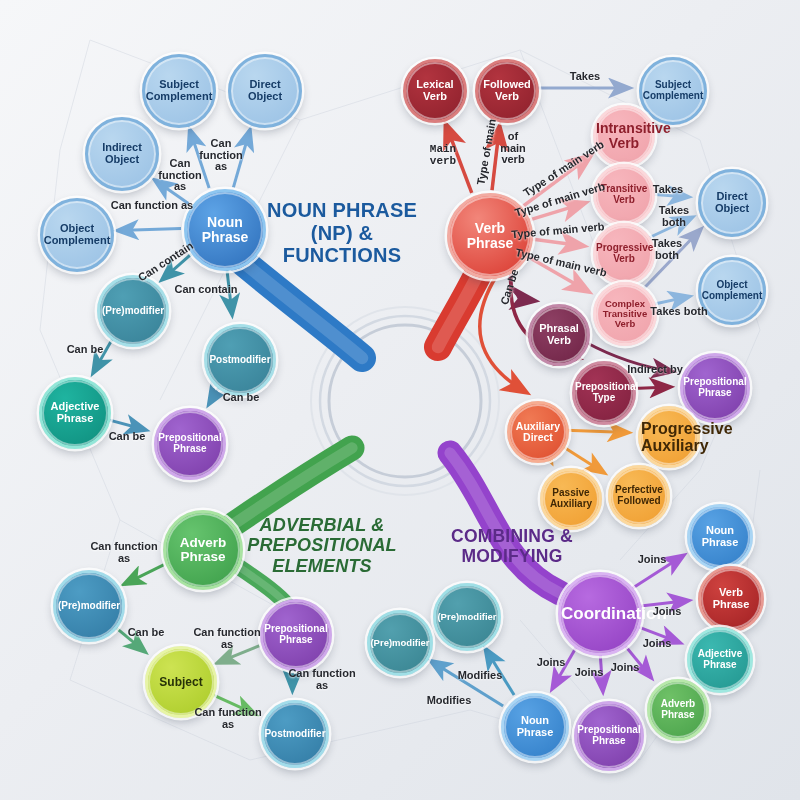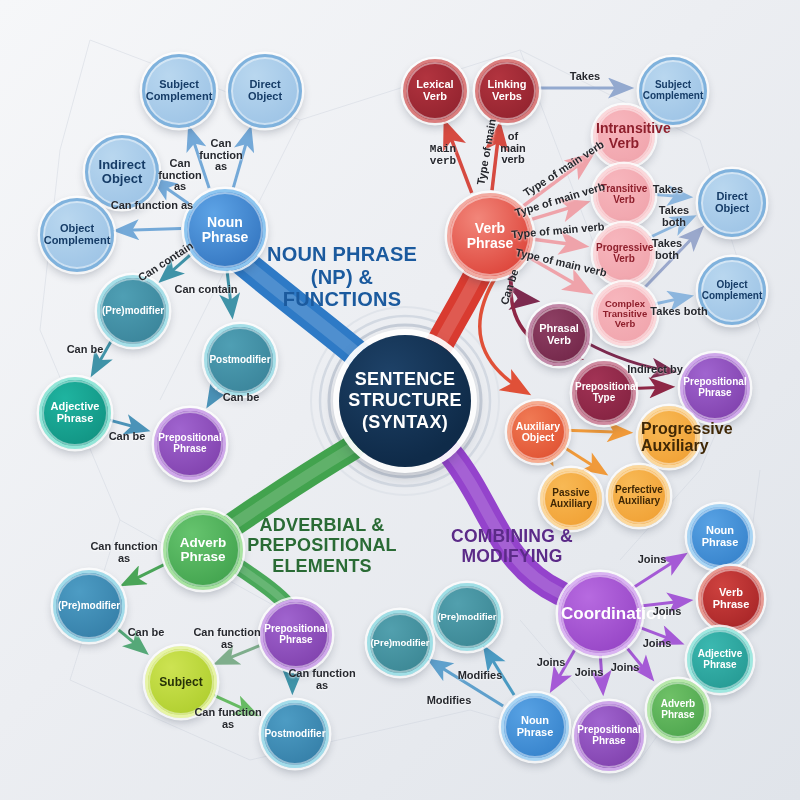--- a/index.html
+++ b/index.html
@@ -167,21 +167,21 @@
   <div id="nodes-layer">
       <div class="node" style="left: 184px; top: 189px; height: 76px; width: 76px; background: radial-gradient(circle at 35% 28%, rgb(93, 163, 230), rgb(43, 108, 184)); border-color: rgb(142, 198, 240); color: rgb(255, 255, 255); font-size: 14px;">
         <span>Noun Phrase</span>
       </div>
       <div class="node" style="left: 142px; top: 54px; height: 68px; width: 68px; background: radial-gradient(circle at 35% 28%, rgb(185, 215, 239), rgb(152, 192, 228)); border-color: rgb(127, 178, 221); color: rgb(22, 60, 103); font-size: 11px;">
         <span>Subject Complement</span>
       </div>
       <div class="node" style="left: 228px; top: 54px; height: 68px; width: 68px; background: radial-gradient(circle at 35% 28%, rgb(185, 215, 239), rgb(152, 192, 228)); border-color: rgb(127, 178, 221); color: rgb(22, 60, 103); font-size: 11px;">
         <span>Direct Object</span>
       </div>
-      <div class="node" style="left: 85px; top: 135px; height: 68px; width: 68px; background: radial-gradient(circle at 35% 28%, rgb(185, 215, 239), rgb(152, 192, 228)); border-color: rgb(127, 178, 221); color: rgb(22, 60, 103); font-size: 13px;">
+      <div class="node" style="left: 85px; top: 117px; height: 68px; width: 68px; background: radial-gradient(circle at 35% 28%, rgb(185, 215, 239), rgb(152, 192, 228)); border-color: rgb(127, 178, 221); color: rgb(22, 60, 103); font-size: 11px;">
         <span>Indirect Object</span>
       </div>
       <div class="node" style="left: 40px; top: 198px; height: 68px; width: 68px; background: radial-gradient(circle at 35% 28%, rgb(185, 215, 239), rgb(152, 192, 228)); border-color: rgb(127, 178, 221); color: rgb(22, 60, 103); font-size: 11px;">
         <span>Object Complement</span>
       </div>
       <div class="node" style="left: 97px; top: 275px; height: 66px; width: 66px; background: radial-gradient(circle at 35% 28%, rgb(79, 159, 180), rgb(54, 127, 149)); border-color: rgb(166, 223, 232); color: rgb(255, 255, 255); font-size: 10px;">
         <span>(Pre)modifier</span>
       </div>
       <div class="node" style="left: 204px; top: 324px; height: 66px; width: 66px; background: radial-gradient(circle at 35% 28%, rgb(79, 159, 180), rgb(54, 127, 149)); border-color: rgb(166, 223, 232); color: rgb(255, 255, 255); font-size: 10px;">
         <span>Postmodifier</span>
@@ -192,21 +192,21 @@
       <div class="node" style="left: 154px; top: 408px; height: 66px; width: 66px; background: radial-gradient(circle at 35% 28%, rgb(160, 100, 207), rgb(122, 58, 166)); border-color: rgb(207, 168, 234); color: rgb(255, 255, 255); font-size: 10px;">
         <span>Prepositional Phrase</span>
       </div>
       <div class="node" style="left: 447px; top: 193px; height: 80px; width: 80px; background: radial-gradient(circle at 35% 28%, rgb(242, 134, 122), rgb(216, 53, 43)); border-color: rgb(242, 171, 162); color: rgb(255, 255, 255); font-size: 14px;">
         <span>Verb Phrase</span>
       </div>
       <div class="node" style="left: 403px; top: 59px; height: 58px; width: 58px; background: radial-gradient(circle at 35% 28%, rgb(178, 52, 63), rgb(140, 31, 43)); border-color: rgb(218, 125, 125); color: rgb(255, 255, 255); font-size: 11px;">
         <span>Lexical Verb</span>
       </div>
       <div class="node" style="left: 475px; top: 59px; height: 58px; width: 58px; background: radial-gradient(circle at 35% 28%, rgb(178, 52, 63), rgb(140, 31, 43)); border-color: rgb(218, 125, 125); color: rgb(255, 255, 255); font-size: 11px;">
-        <span>Linking Verbs</span>
+        <span>Followed Verb</span>
       </div>
       <div class="node" style="left: 639px; top: 57px; height: 62px; width: 62px; background: radial-gradient(circle at 35% 28%, rgb(185, 215, 239), rgb(152, 192, 228)); border-color: rgb(127, 178, 221); color: rgb(22, 60, 103); font-size: 10px;">
         <span>Subject Complement</span>
       </div>
       <div class="node" style="left: 593px; top: 105px; height: 56px; width: 56px; background: radial-gradient(circle at 35% 28%, rgb(247, 182, 189), rgb(239, 161, 169)); border-color: rgb(251, 216, 219); color: rgb(142, 31, 44); font-size: 14px;">
         <span>Intransitive Verb</span>
       </div>
       <div class="node" style="left: 593px; top: 164px; height: 56px; width: 56px; background: radial-gradient(circle at 35% 28%, rgb(247, 182, 189), rgb(239, 161, 169)); border-color: rgb(251, 216, 219); color: rgb(142, 31, 44); font-size: 10px;">
         <span>Transitive Verb</span>
       </div>
@@ -225,30 +225,30 @@
       <div class="node" style="left: 528px; top: 304px; height: 56px; width: 56px; background: radial-gradient(circle at 35% 28%, rgb(142, 64, 100), rgb(110, 34, 68)); border-color: rgb(194, 136, 168); color: rgb(255, 255, 255); font-size: 11px;">
         <span>Phrasal Verb</span>
       </div>
       <div class="node" style="left: 572px; top: 361px; height: 58px; width: 58px; background: radial-gradient(circle at 35% 28%, rgb(162, 51, 85), rgb(126, 31, 61)); border-color: rgb(207, 139, 160); color: rgb(255, 255, 255); font-size: 10px;">
         <span>Prepositional Type</span>
       </div>
       <div class="node" style="left: 680px; top: 353px; height: 64px; width: 64px; background: radial-gradient(circle at 35% 28%, rgb(160, 100, 207), rgb(122, 58, 166)); border-color: rgb(207, 168, 234); color: rgb(255, 255, 255); font-size: 10px;">
         <span>Prepositional Phrase</span>
       </div>
       <div class="node" style="left: 507px; top: 401px; height: 56px; width: 56px; background: radial-gradient(circle at 35% 28%, rgb(240, 122, 84), rgb(221, 74, 44)); border-color: rgb(246, 173, 146); color: rgb(255, 255, 255); font-size: 10.5px;">
-        <span>Auxiliary Object</span>
+        <span>Auxiliary Direct</span>
       </div>
       <div class="node" style="left: 638px; top: 406px; height: 56px; width: 56px; background: radial-gradient(circle at 35% 28%, rgb(248, 185, 85), rgb(239, 156, 46)); border-color: rgb(251, 216, 158); color: rgb(64, 40, 6); font-size: 16px;">
         <span>Progressive Auxiliary</span>
       </div>
       <div class="node" style="left: 540px; top: 468px; height: 56px; width: 56px; background: radial-gradient(circle at 35% 28%, rgb(248, 185, 85), rgb(239, 156, 46)); border-color: rgb(251, 216, 158); color: rgb(64, 40, 6); font-size: 10px;">
         <span>Passive Auxiliary</span>
       </div>
       <div class="node" style="left: 608px; top: 465px; height: 56px; width: 56px; background: radial-gradient(circle at 35% 28%, rgb(248, 185, 85), rgb(239, 156, 46)); border-color: rgb(251, 216, 158); color: rgb(64, 40, 6); font-size: 10px;">
-        <span>Perfective Auxiliary</span>
+        <span>Perfective Followed</span>
       </div>
       <div class="node" style="left: 163px; top: 510px; height: 74px; width: 74px; background: radial-gradient(circle at 35% 28%, rgb(102, 196, 110), rgb(58, 156, 71)); border-color: rgb(169, 227, 162); color: rgb(255, 255, 255); font-size: 13.5px;">
         <span>Adverb Phrase</span>
       </div>
       <div class="node" style="left: 53px; top: 570px; height: 66px; width: 66px; background: radial-gradient(circle at 35% 28%, rgb(77, 156, 196), rgb(48, 121, 162)); border-color: rgb(162, 220, 234); color: rgb(255, 255, 255); font-size: 10px;">
         <span>(Pre)modifier</span>
       </div>
       <div class="node" style="left: 145px; top: 646px; height: 66px; width: 66px; background: radial-gradient(circle at 35% 28%, rgb(205, 227, 82), rgb(169, 202, 38)); border-color: rgb(231, 244, 166); color: rgb(39, 50, 8); font-size: 12px;">
         <span>Subject</span>
       </div>
@@ -280,23 +280,20 @@
         <span>Verb Phrase</span>
       </div>
       <div class="node" style="left: 687px; top: 627px; height: 60px; width: 60px; background: radial-gradient(circle at 35% 28%, rgb(59, 184, 176), rgb(33, 148, 142)); border-color: rgb(159, 232, 224); color: rgb(255, 255, 255); font-size: 10px;">
         <span>Adjective Phrase</span>
       </div>
       <div class="node" style="left: 647px; top: 679px; height: 56px; width: 56px; background: radial-gradient(circle at 35% 28%, rgb(111, 193, 103), rgb(71, 160, 73)); border-color: rgb(184, 232, 171); color: rgb(255, 255, 255); font-size: 10px;">
         <span>Adverb Phrase</span>
       </div>
     </div>
 
-  <div id="center-node">
-    <span>SENTENCE STRUCTURE (SYNTAX)</span>
-  </div>
 
   <div id="labels-layer">
       <span class="elabel" style="left: 221px; top: 155px; width: 52px; white-space: normal;">Can function as</span>
       <span class="elabel" style="left: 180px; top: 175px; width: 52px; white-space: normal;">Can function as</span>
       <span class="elabel" style="left: 152px; top: 206px; width: 92px; white-space: normal;">Can function as</span>
       <span class="elabel" style="left: 166px; top: 262px; --rot: -33deg;">Can contain</span>
       <span class="elabel" style="left: 206px; top: 290px;">Can contain</span>
       <span class="elabel" style="left: 85px; top: 350px;">Can be</span>
       <span class="elabel" style="left: 241px; top: 398px;">Can be</span>
       <span class="elabel" style="left: 127px; top: 437px;">Can be</span>
@@ -320,18 +317,18 @@
       <span class="elabel" style="left: 322px; top: 680px; width: 78px; white-space: normal;">Can function as</span>
       <span class="elabel" style="left: 228px; top: 719px; width: 78px; white-space: normal;">Can function as</span>
       <span class="elabel" style="left: 480px; top: 676px;">Modifies</span>
       <span class="elabel" style="left: 449px; top: 701px;">Modifies</span>
       <span class="elabel" style="left: 551px; top: 663px;">Joins</span>
       <span class="elabel" style="left: 589px; top: 673px;">Joins</span>
       <span class="elabel" style="left: 625px; top: 668px;">Joins</span>
       <span class="elabel" style="left: 657px; top: 644px;">Joins</span>
       <span class="elabel" style="left: 667px; top: 612px;">Joins</span>
       <span class="elabel" style="left: 652px; top: 560px;">Joins</span>
-      <div class="title" style="left: 342px; top: 233px; width: 185px; color: rgb(27, 90, 158); font-size: 20px; margin-top: 44px;">NOUN PHRASE (NP) &amp; FUNCTIONS</div>
-      <div class="title" style="left: 322px; top: 545px; width: 178px; color: rgb(42, 107, 53); font-size: 18px;">ADVERBIAL &amp; PREPOSITIONAL ELEMENTS</div>
+      <div class="title" style="left: 342px; top: 233px; width: 185px; color: rgb(27, 90, 158); font-size: 20px;">NOUN PHRASE (NP) &amp; FUNCTIONS</div>
+      <div class="title" style="left: 322px; top: 545px; width: 178px; color: rgb(42, 107, 53); font-size: 18px; font-style: italic;">ADVERBIAL &amp; PREPOSITIONAL ELEMENTS</div>
       <div class="title" style="left: 512px; top: 547px; width: 150px; color: rgb(91, 42, 136); font-size: 17.5px;">COMBINING &amp; MODIFYING</div>
     </div>
 
 </div>
 
 </body></html>

